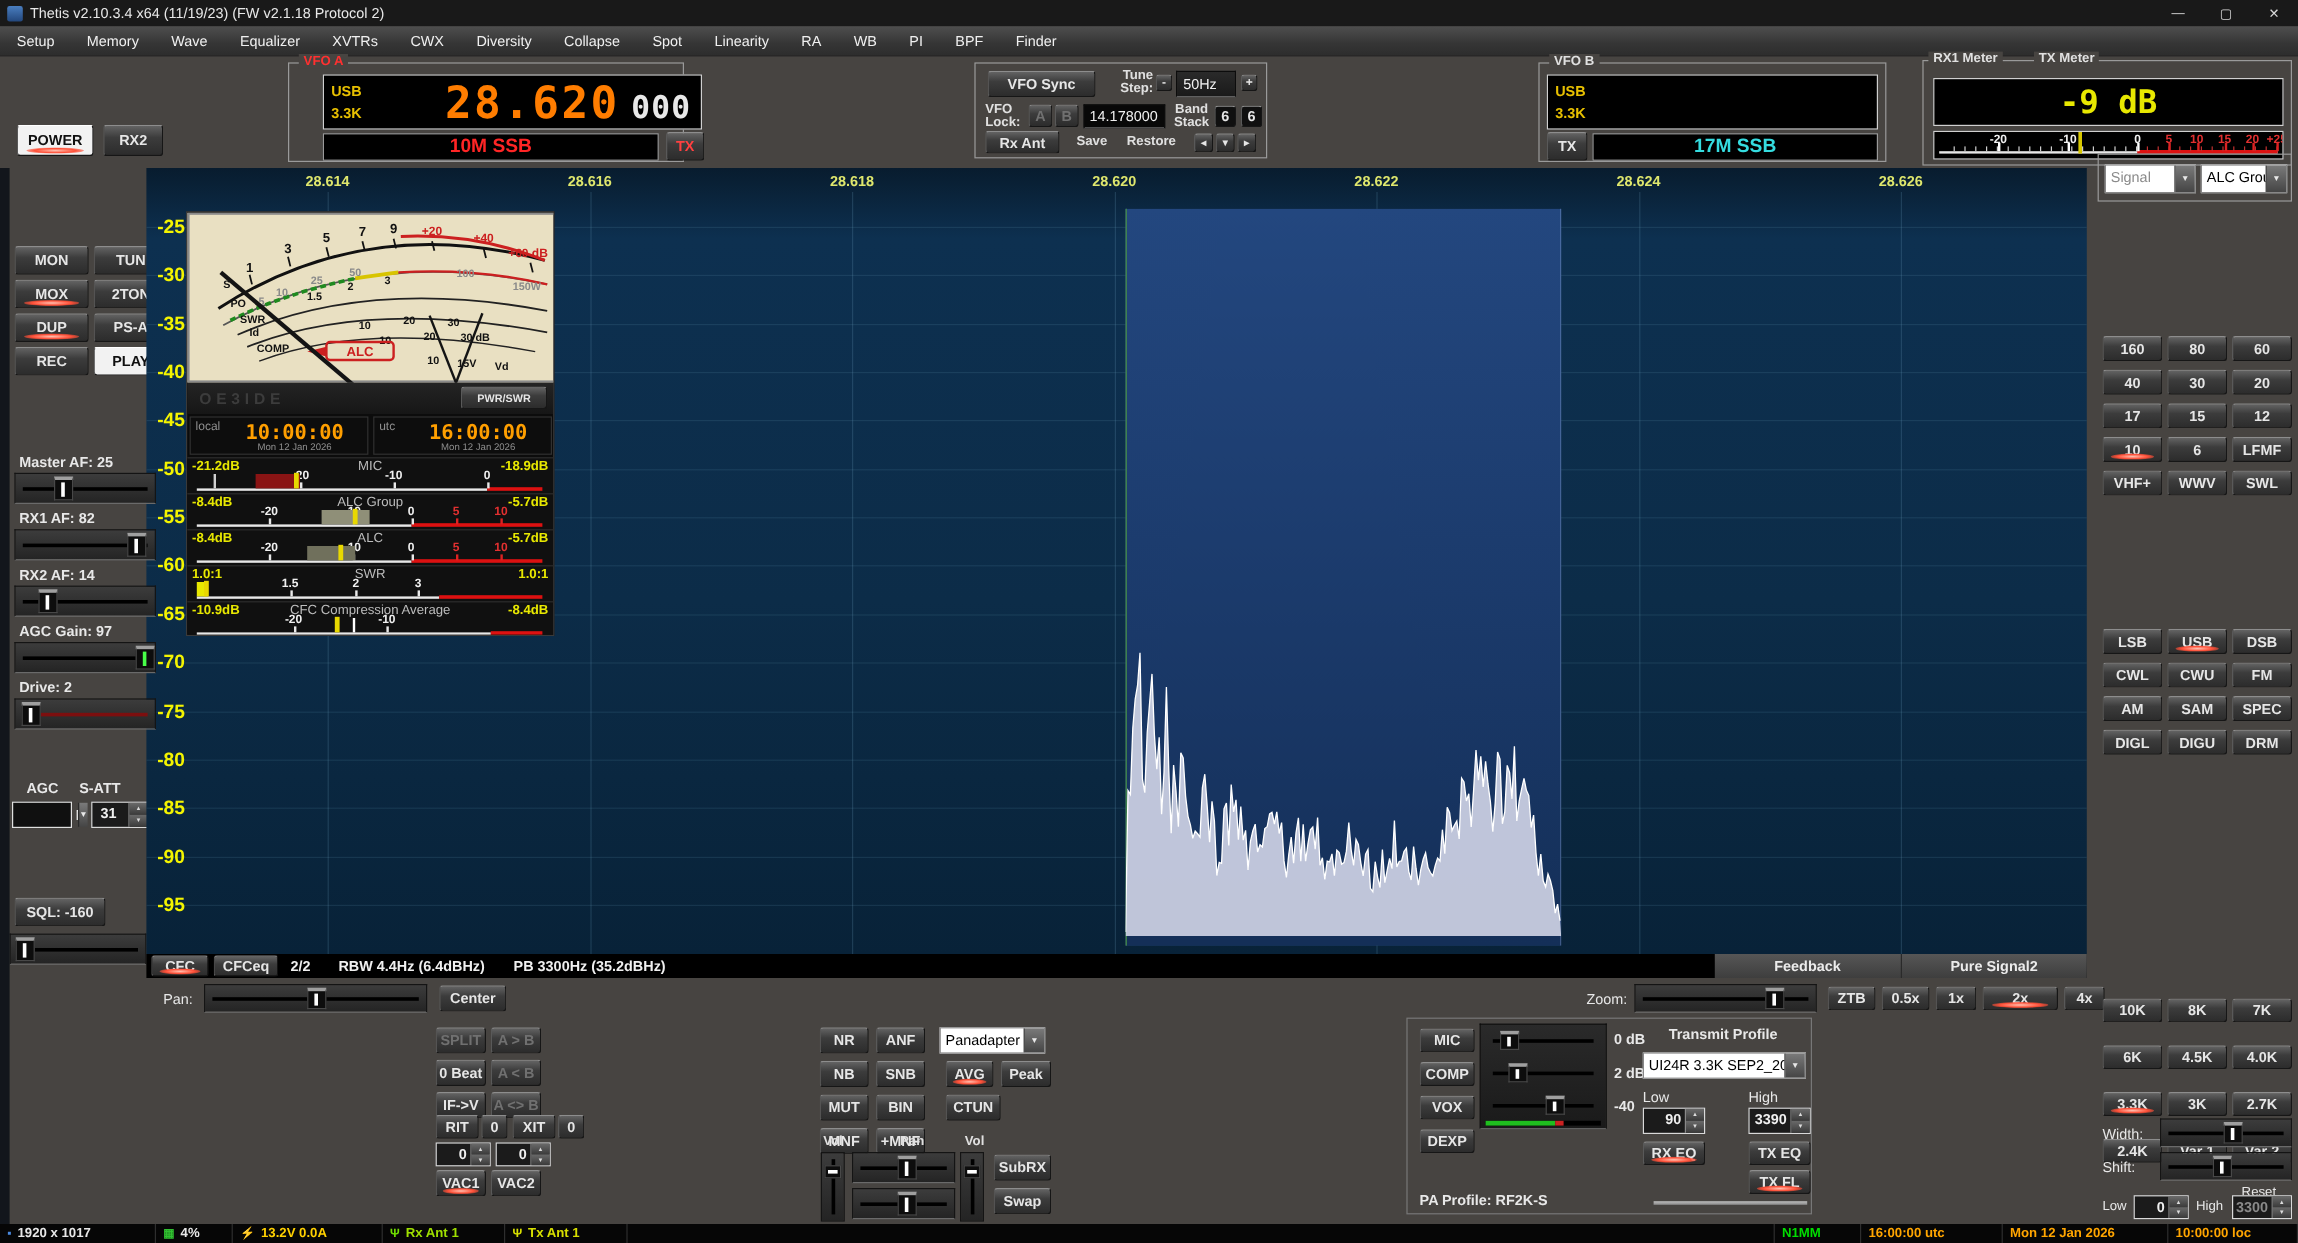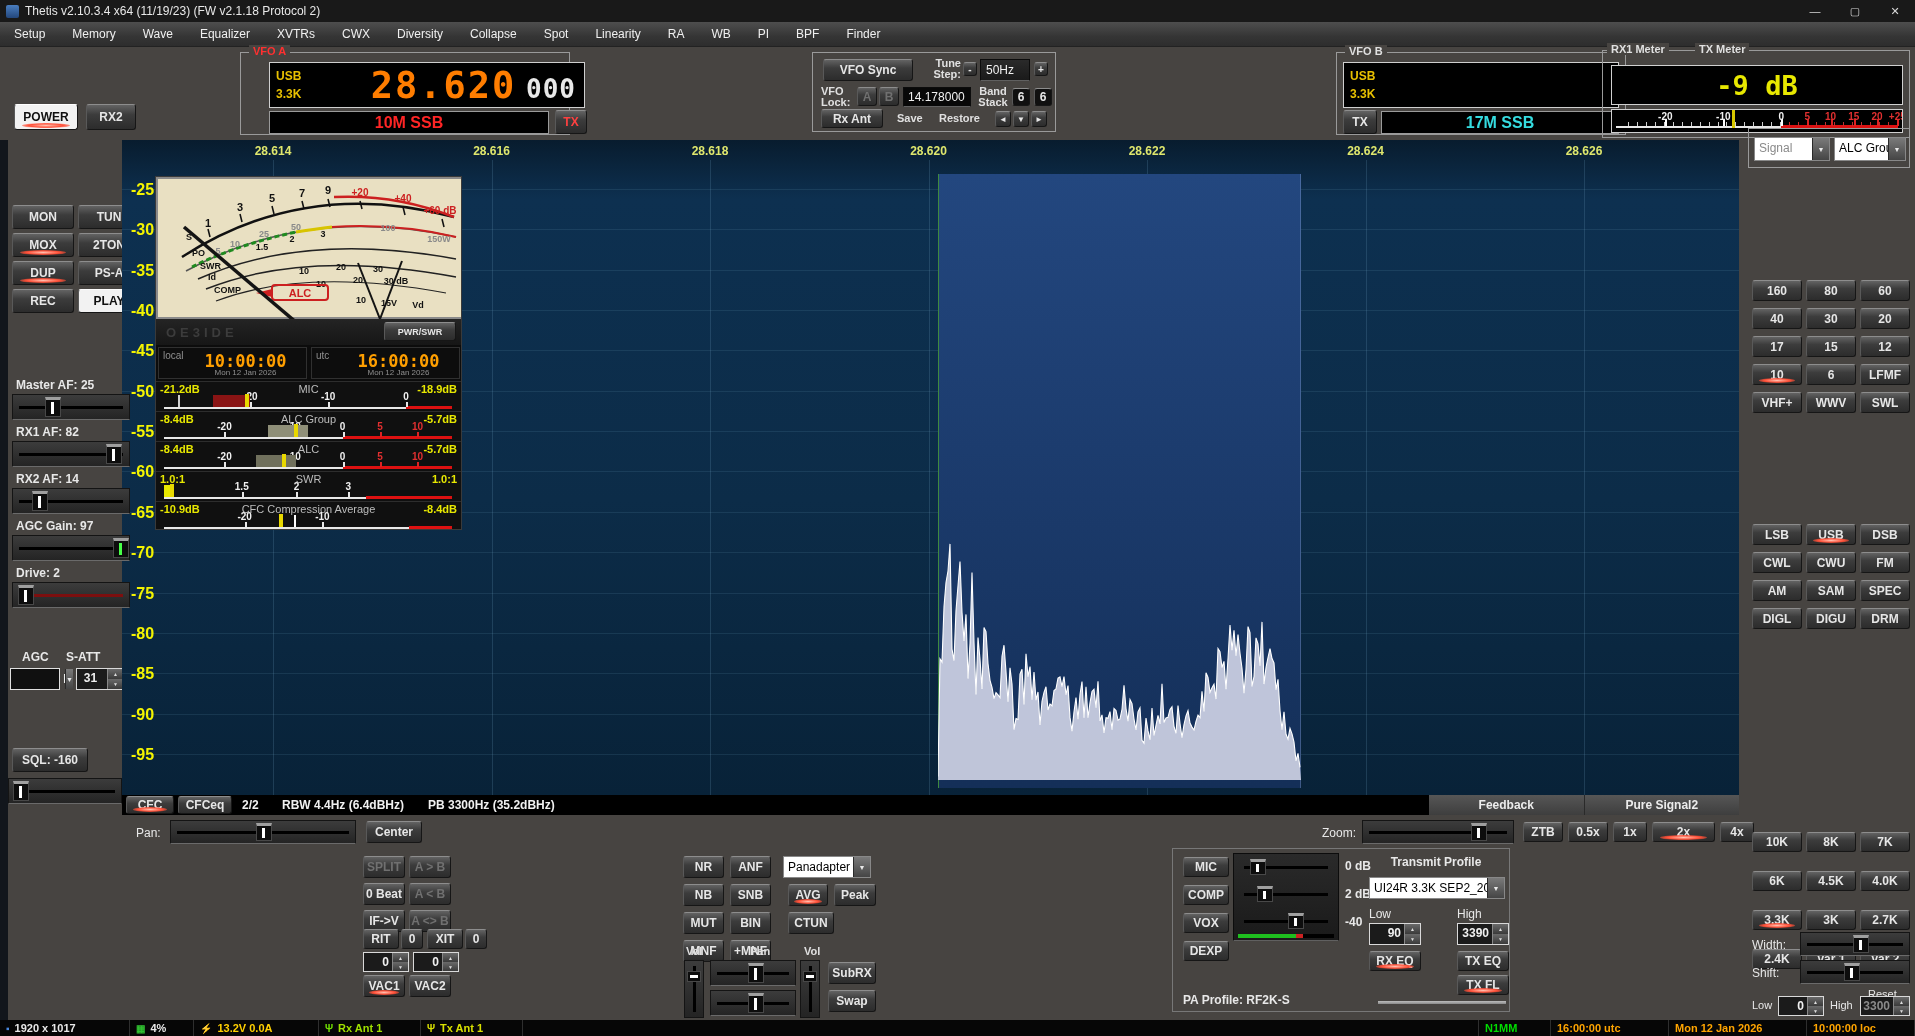--- a/index.html
+++ b/index.html
@@ -166,21 +166,21 @@
     <div class="btn" style="left:8px;top:56px;width:62px;height:19px;">Rx Ant</div>
     <div class="lbl2" style="left:84px;top:60px;">Save</div>
     <div class="lbl2" style="left:126px;top:60px;">Restore</div>
     <div id="navbtns" style="position:absolute;left:182px;top:58px;display:flex;gap:2px;">
         <div class="btn navb">◄</div>
         <div class="btn navb">▼</div>
         <div class="btn navb">►</div>
       </div>
   </div>
 
-  <div class="group" style="left:1336px;top:52px;width:290px;height:83px;">
+  <div class="group" style="left:1282px;top:52px;width:290px;height:83px;">
     <span class="glabel">VFO B</span>
     <div class="freqbox" style="left:6px;top:9px;width:276px;height:46px;">
       <div class="modecol">
         <span>USB</span>
           <span>3.3K</span>
       </div>
     </div>
     <div class="btn" style="left:6px;top:57px;width:34px;height:24px;">TX</div>
     <div class="bandbar" style="left:44px;top:58px;width:238px;height:23px;color:#35dce0;">17M SSB</div>
   </div>

